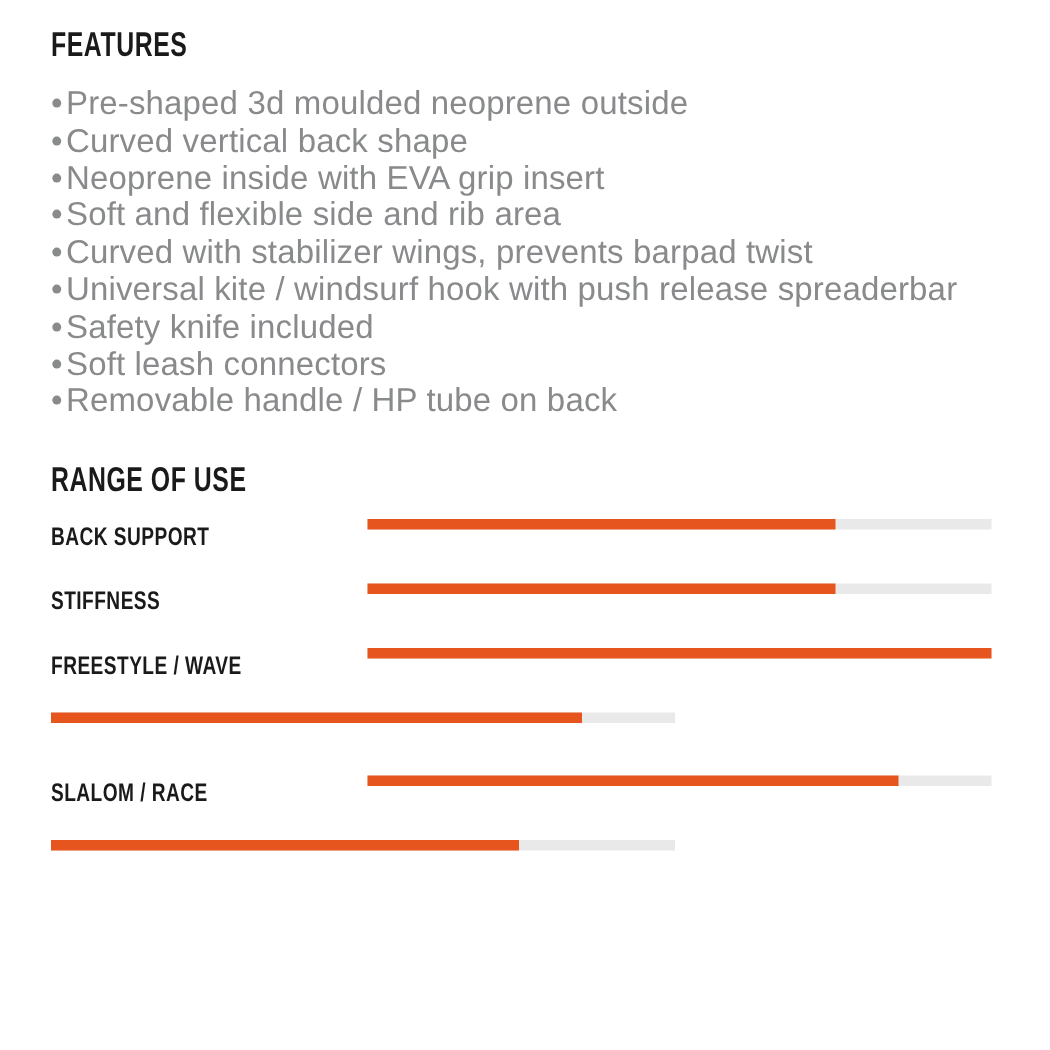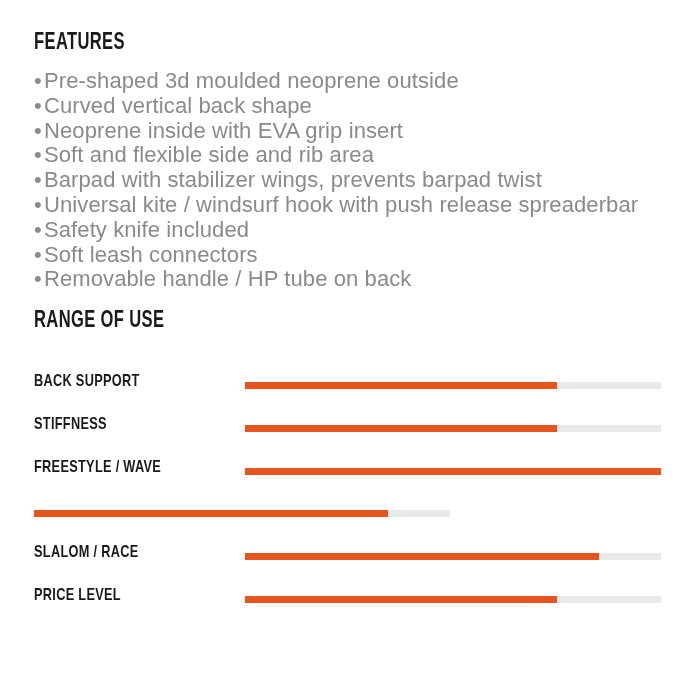--- a/index.html
+++ b/index.html
@@ -4,21 +4,21 @@
 <style>
   html, body { margin: 0; padding: 0; background: #ffffff; }
   body {
     width: 700px; height: 700px; overflow: hidden;
     font-family: "Liberation Sans", sans-serif;
     -webkit-font-smoothing: antialiased;
   }
   .page {
     box-sizing: border-box;
     width: 664px; height: 700px;
-    padding: 28px 0 0 34px;
+    padding: 16px 0 0 34px;
     background: #ffffff;
   }
   .heading {
     margin: 0;
     font-size: 23px;
     font-weight: bold;
     color: #1a1a1a;
     line-height: 27px;
     letter-spacing: 0.5px;
     white-space: nowrap;
@@ -38,25 +38,25 @@
     line-height: 24.8px;
     color: #898a8c;
     letter-spacing: 0.1px;
     white-space: nowrap;
   }
   .feature-list li .bullet {
     display: inline-block;
     width: 10px;
     color: #898a8c;
   }
-  .range-heading { margin-top: 14px; }
+  .range-heading { margin-top: 26px; }
   .bars { margin-top: 13px; }
   .bar-row {
     display: flex;
-    align-items: flex-end;
+    align-items: flex-start;
     height: 42.8px;
   }
   .bar-label {
     width: 211px;
     flex: 0 0 211px;
     font-size: 17px;
     font-weight: bold;
     color: #1a1a1a;
     letter-spacing: 0.4px;
     white-space: nowrap;
@@ -81,21 +81,21 @@
 
 <div class="page">
 
   <h2 class="heading"><span class="cond">FEATURES</span></h2>
 
   <ul class="feature-list" id="feature-list">
       <li><span class="bullet">• </span><span>Pre-shaped 3d moulded neoprene outside</span></li>
       <li><span class="bullet">• </span><span>Curved vertical back shape</span></li>
       <li><span class="bullet">• </span><span>Neoprene inside with EVA grip insert</span></li>
       <li><span class="bullet">• </span><span>Soft and flexible side and rib area</span></li>
-      <li><span class="bullet">• </span><span>Barpad with stabilizer wings, prevents barpad twist</span></li>
+      <li><span class="bullet">• </span><span>Curved with stabilizer wings, prevents barpad twist</span></li>
       <li><span class="bullet">• </span><span>Universal kite / windsurf hook with push release spreaderbar</span></li>
       <li><span class="bullet">• </span><span>Safety knife included</span></li>
       <li><span class="bullet">• </span><span>Soft leash connectors</span></li>
       <li><span class="bullet">• </span><span>Removable handle / HP tube on back</span></li>
     </ul>
 
   <h2 class="heading range-heading"><span class="cond">RANGE OF USE</span></h2>
 
   <div class="bars" id="bars">
       <div class="bar-row">
@@ -121,20 +121,19 @@
           <div class="bar-fill" style="background: rgb(231, 85, 30); width: 85%;"></div>
         </div>
       </div>
       <div class="bar-row">
         <div class="bar-label"><span class="cond">SLALOM / RACE</span></div>
         <div class="bar-track" style="background: rgb(233, 233, 233);">
           <div class="bar-fill" style="background: rgb(231, 85, 30); width: 85%;"></div>
         </div>
       </div>
       <div class="bar-row">
-        <div class="bar-label"><span class="cond">PRICE LEVEL</span></div>
         <div class="bar-track" style="background: rgb(233, 233, 233);">
           <div class="bar-fill" style="background: rgb(231, 85, 30); width: 75%;"></div>
         </div>
       </div>
     </div>
 
 </div>
 
 </body></html>

